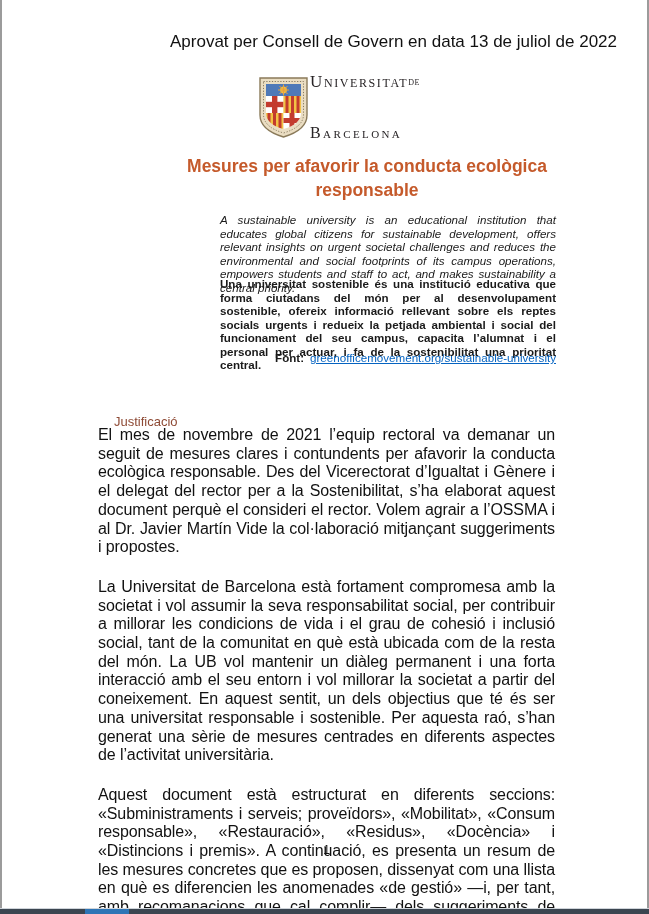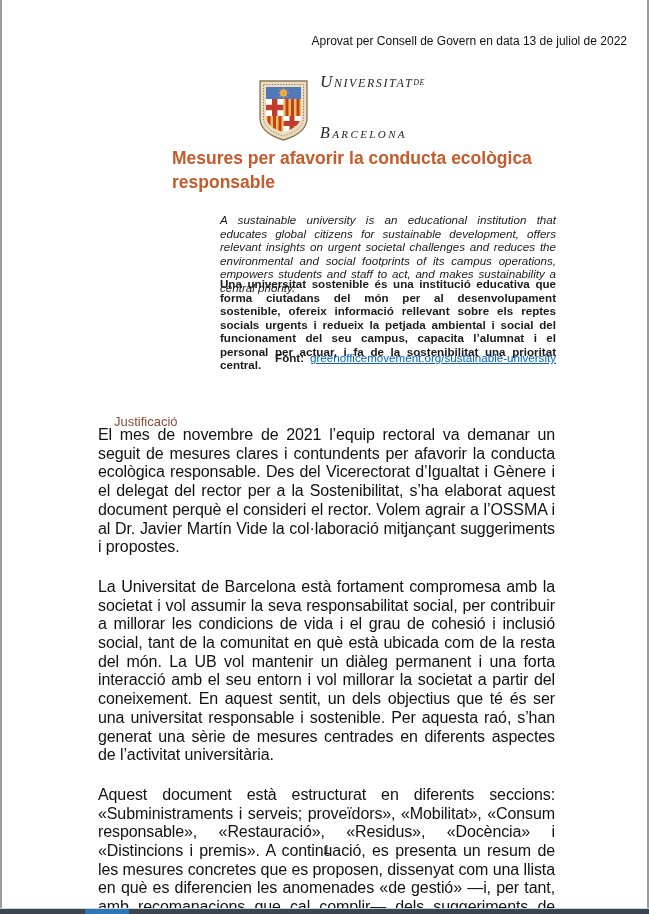--- a/index.html
+++ b/index.html
@@ -8,46 +8,46 @@
     width:649px;height:908px;
     background:#ffffff;
     border-left:2px solid #9b9b9b;
     border-right:2px solid #9b9b9b;
     box-sizing:border-box;
     font-family:"Liberation Sans", sans-serif;
     color:#1a1a1a;
     overflow:hidden;
   }
   .header-note{
-    position:absolute;top:35px;right:20px;
-    font-size:12px;line-height:13px;
+    position:absolute;top:35px;right:30px;
+    font-size:17px;line-height:13px;
     color:#111;
   }
   .logo-row{
     position:absolute;top:72px;left:256px;
-    display:flex;align-items:flex-end;gap:11px;font-style:italic;
+    display:flex;align-items:center;gap:1px;
   }
   .wordmark{
     font-family:"Liberation Serif", serif;
     color:#282426;
   }
   .wm1{
     font-variant:small-caps;
     font-size:17px;line-height:18px;letter-spacing:1.6px;
   }
   .wm1 .de{
     font-size:11px;letter-spacing:0.5px;vertical-align:2px;
   }
   .wm2{
     font-variant:small-caps;
     font-size:16px;line-height:19px;letter-spacing:2.4px;margin-top:32px;
   }
   .title{
     position:absolute;top:146px;left:170px;width:374px;
-    margin:0;
+    margin:8px;text-align:center;
     font-size:17.5px;line-height:24px;font-weight:bold;
     color:#C55A2B;
   }
   .quote{
     position:absolute;left:218px;width:336px;
     text-align:justify;
     font-size:11.6px;line-height:13.5px;
   }
   .quote-en{top:213px;font-style:italic;}
   .quote-ca{top:277px;font-weight:bold;}

